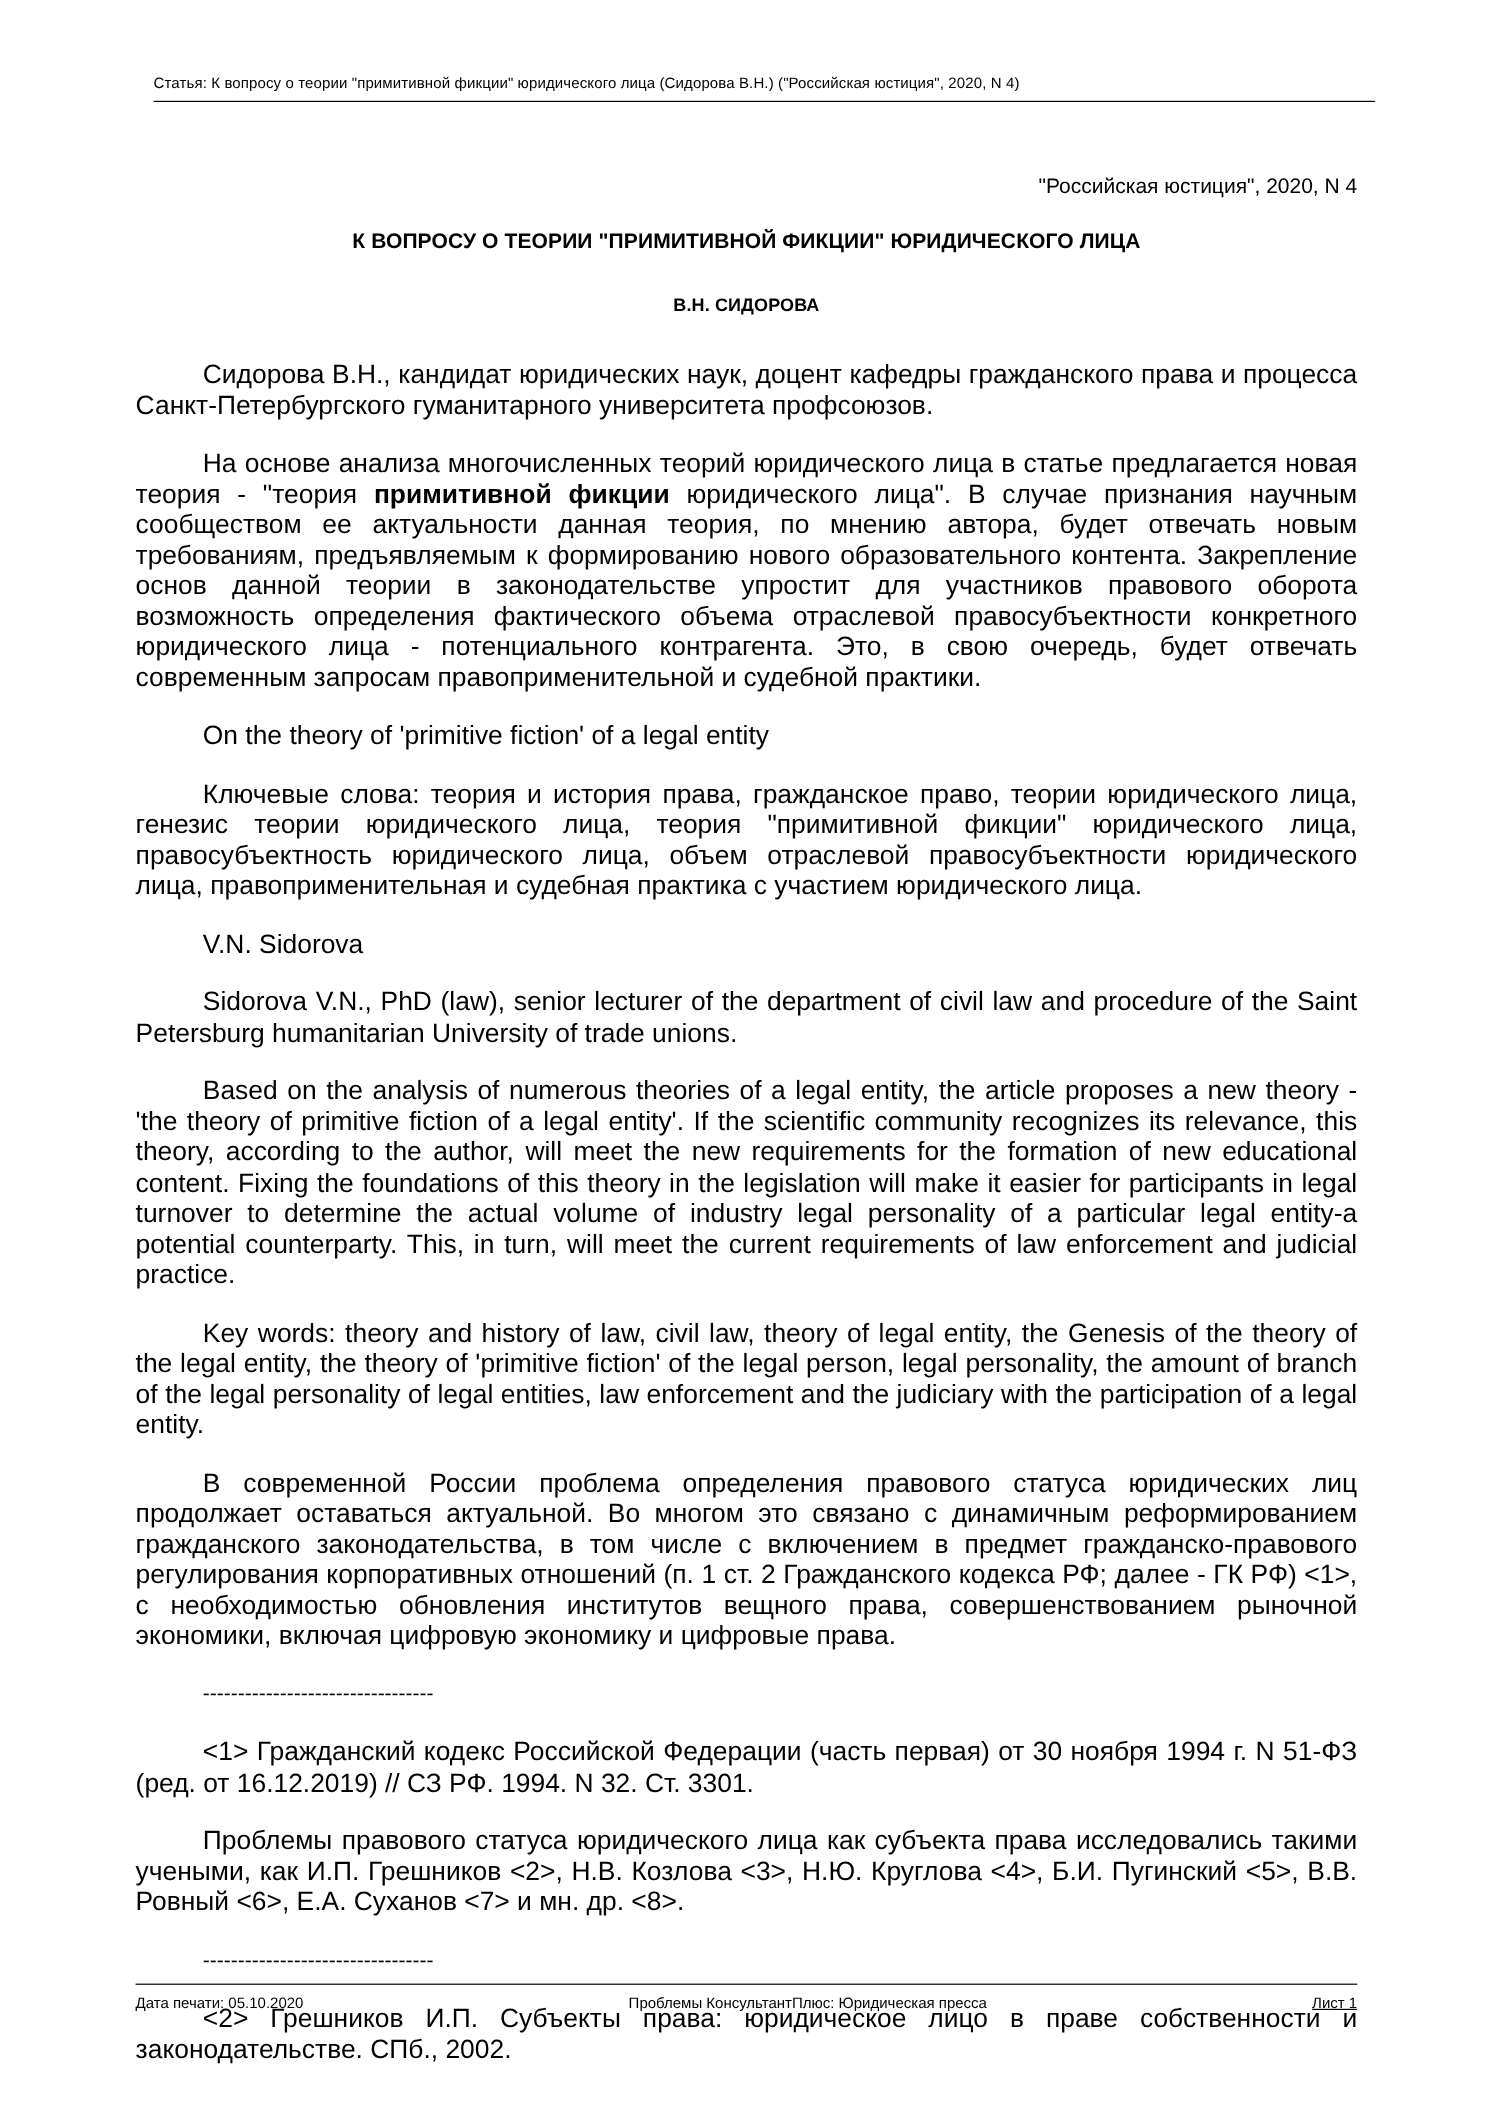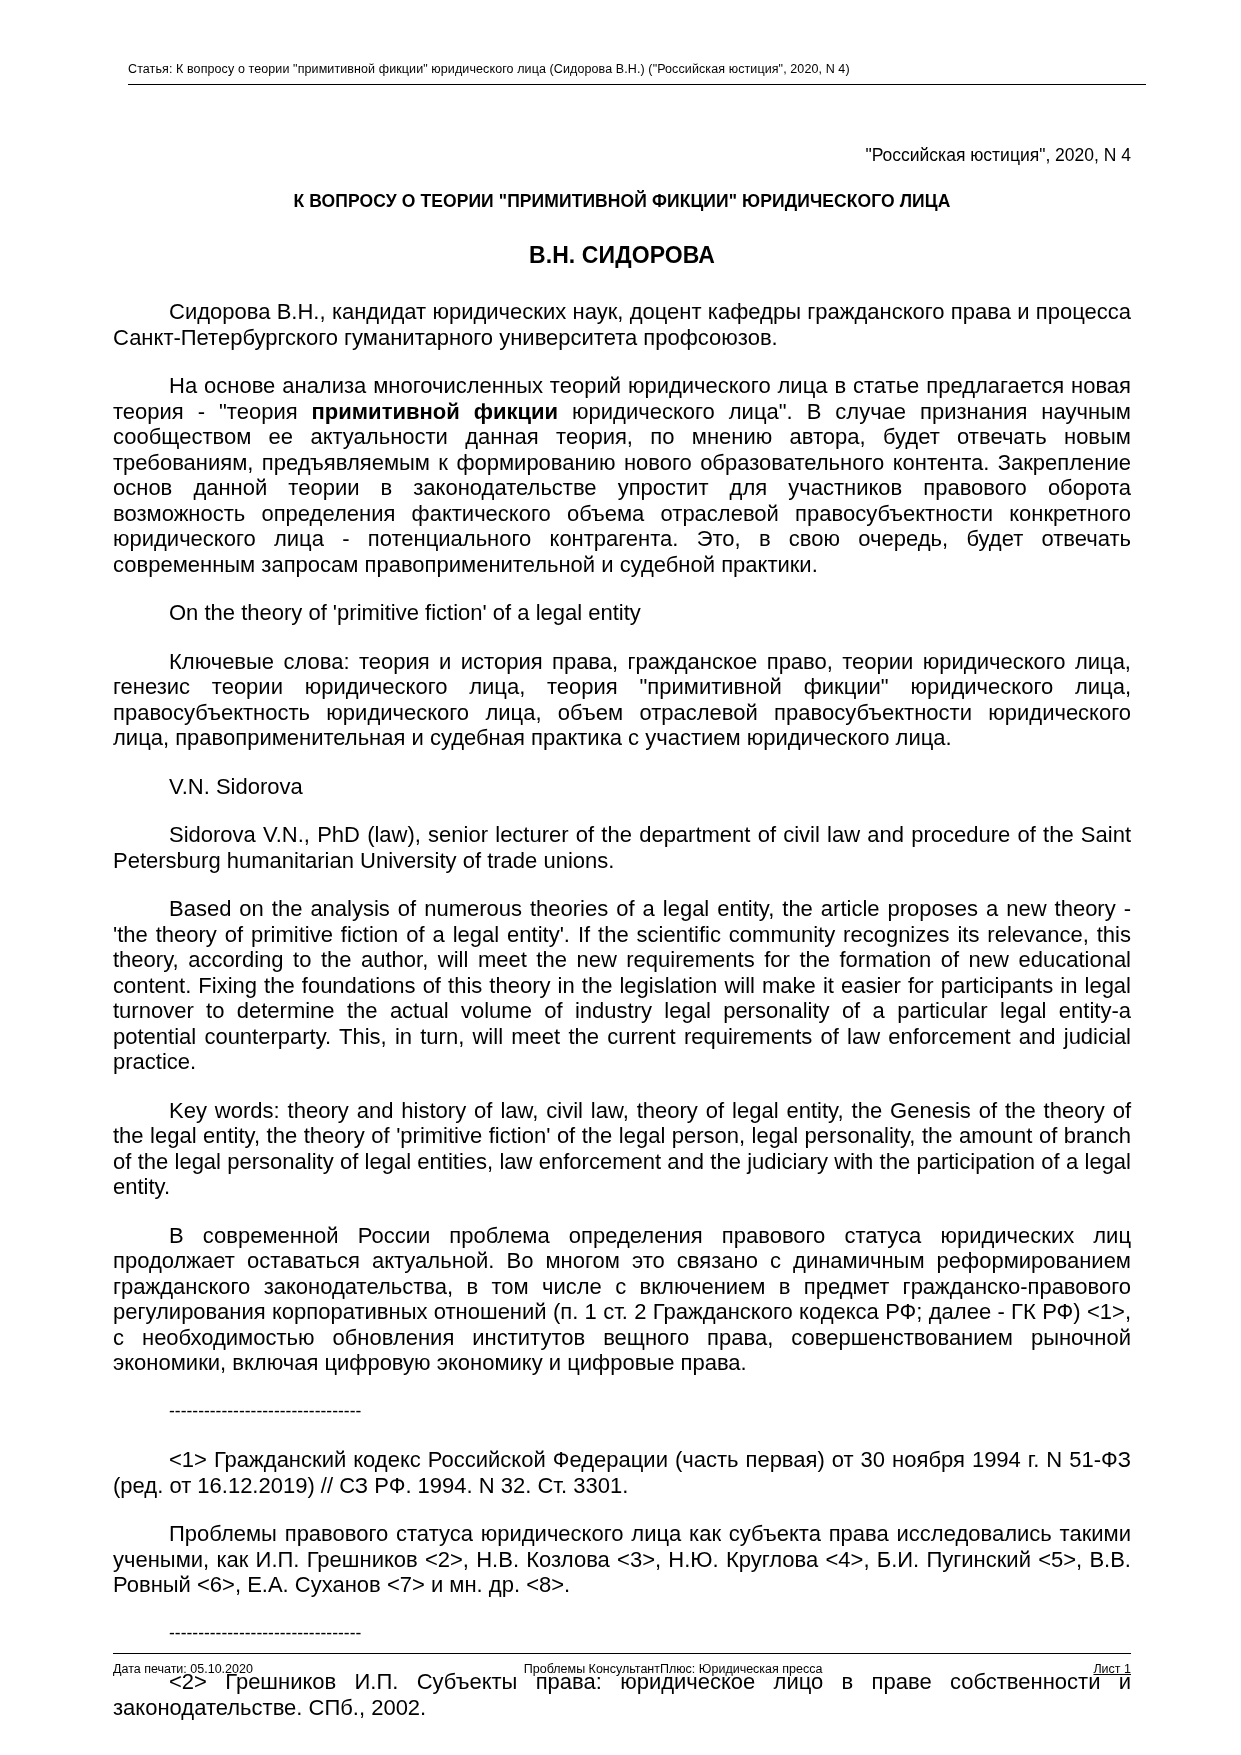--- a/index.html
+++ b/index.html
@@ -92,21 +92,21 @@
   }
   h1.article-title {
     font-size: 17.5px;
     line-height: 24px;
     font-weight: bold;
     text-align: center;
     margin: 0 0 30px 0;
     letter-spacing: 0.1px;
   }
   h2.article-author {
-    font-size: 23px;
+    font-size: 15px;
     line-height: 24px;
     font-weight: bold;
     text-align: center;
     margin: 0 0 32px 0;
     letter-spacing: 0.1px;
   }
   p.para {
     font-size: 22px;
     line-height: 25.5px;
     text-align: justify;

